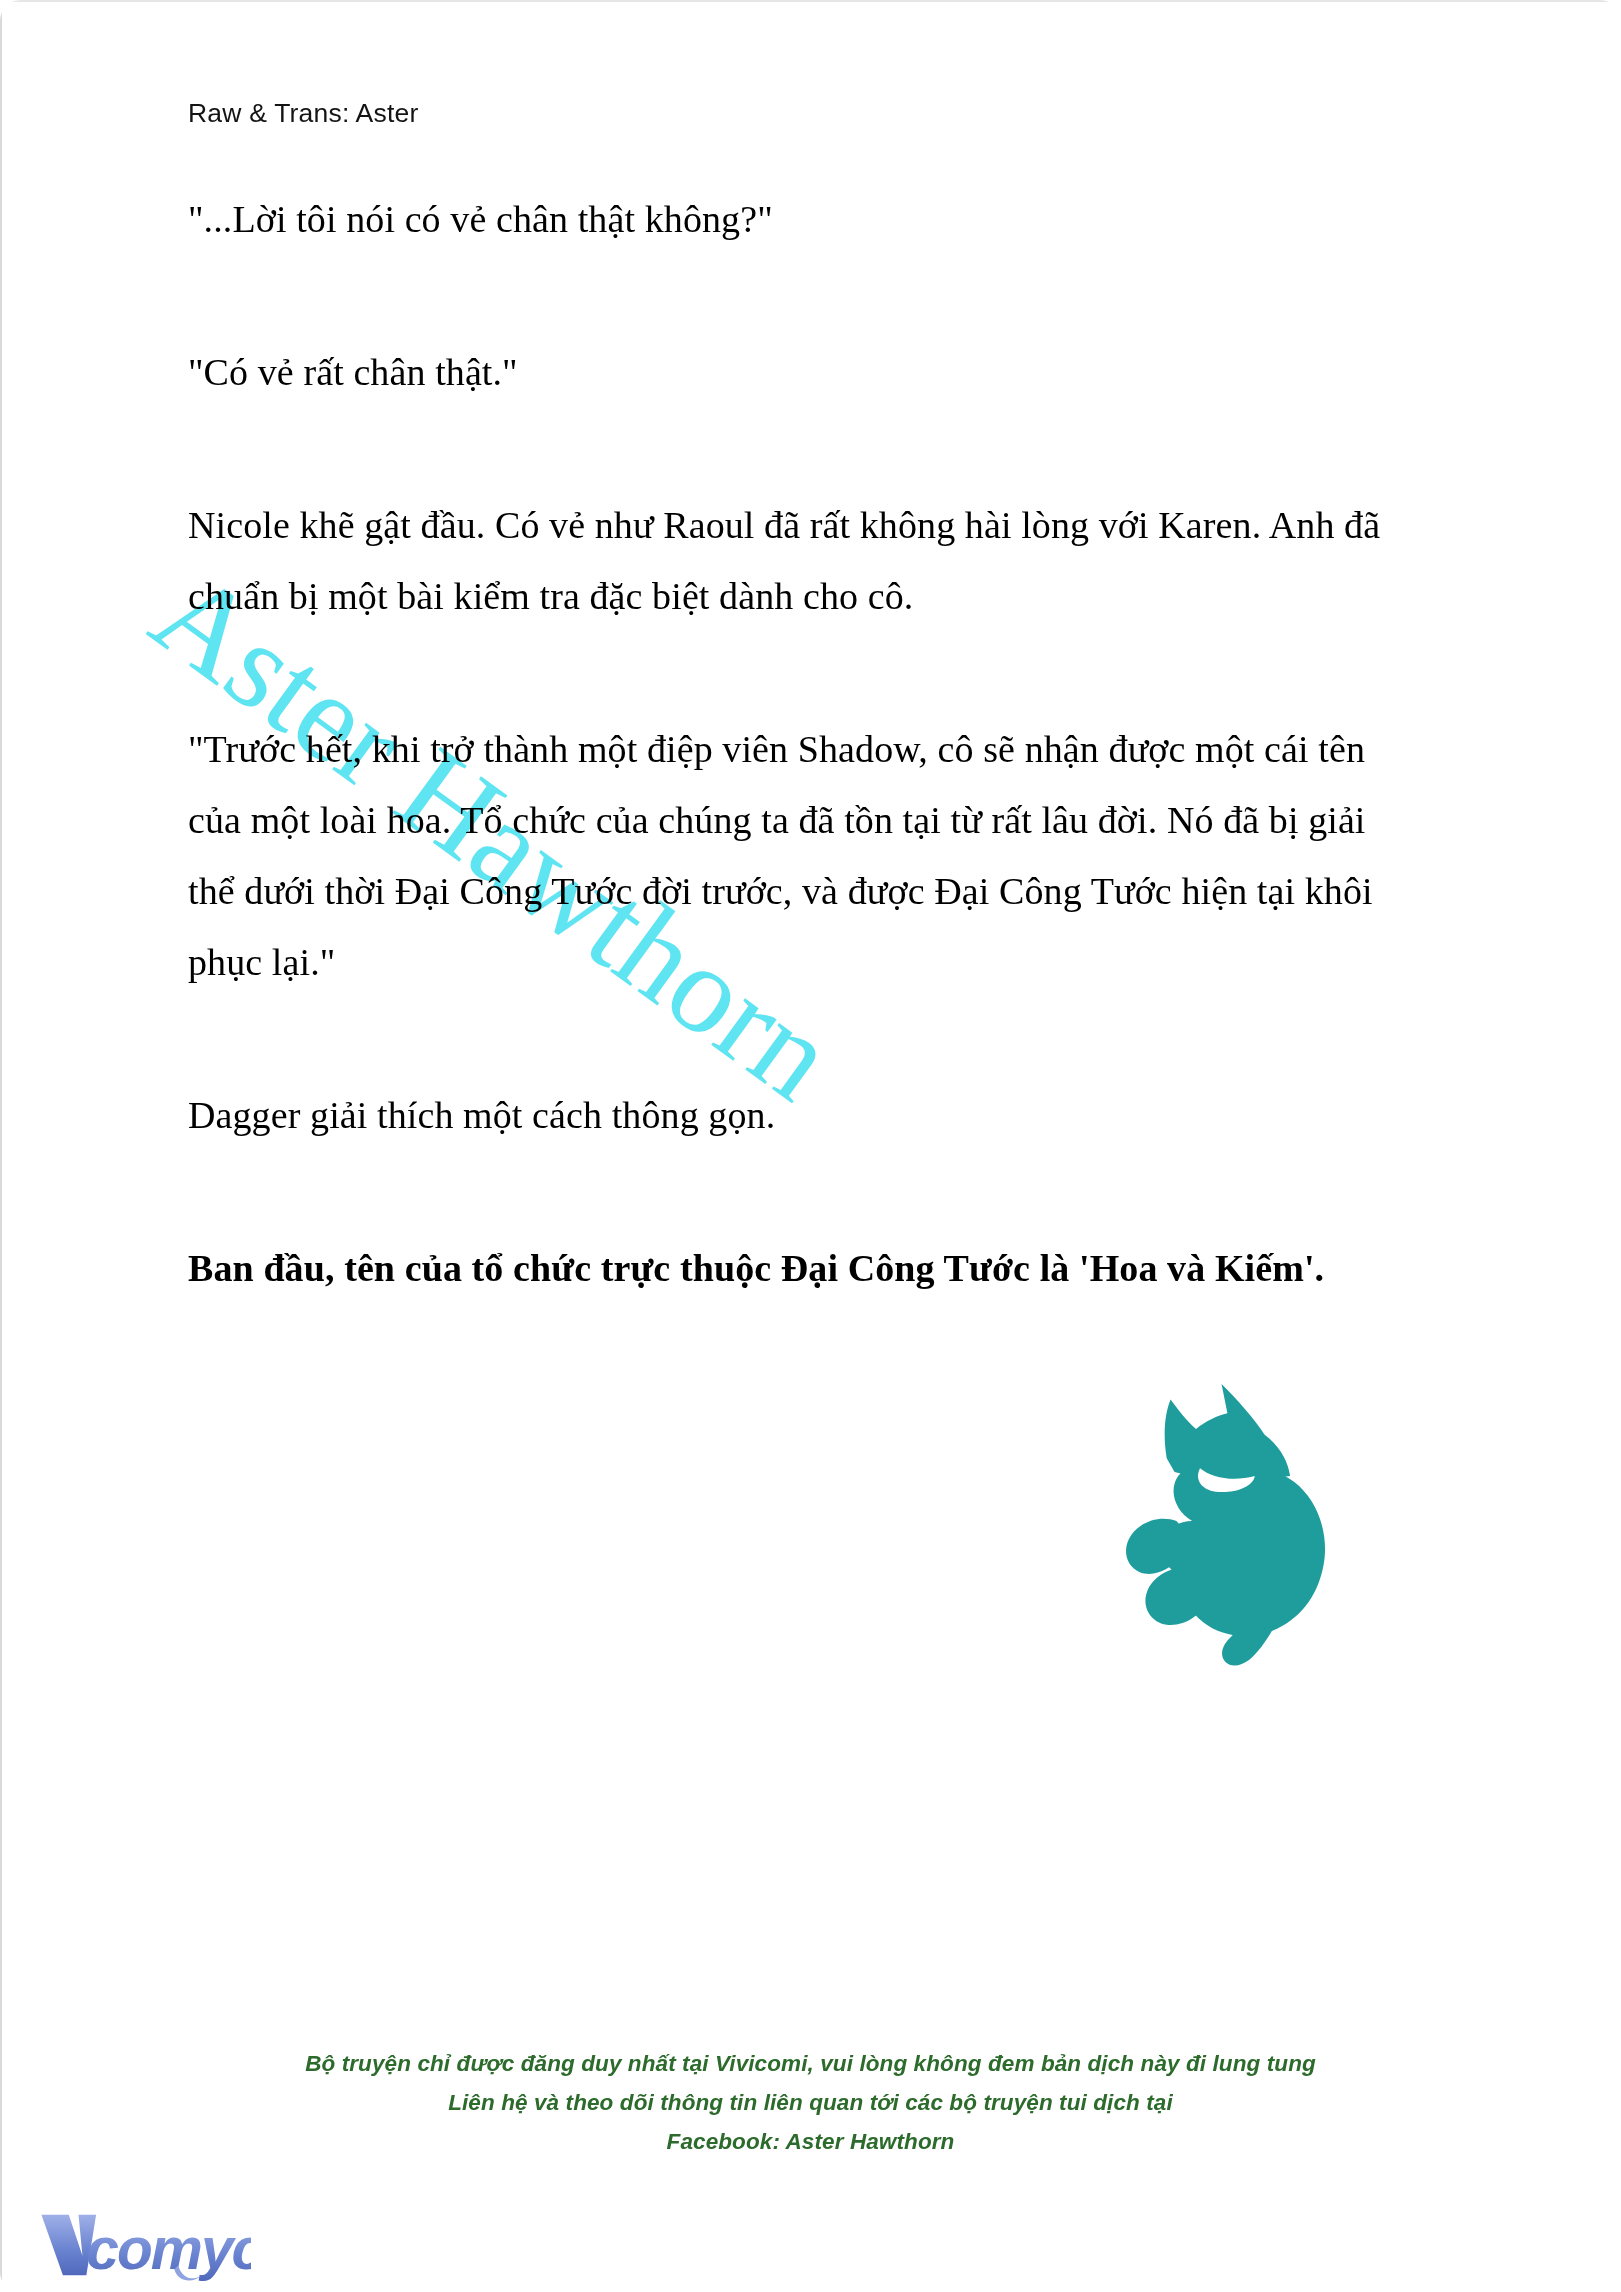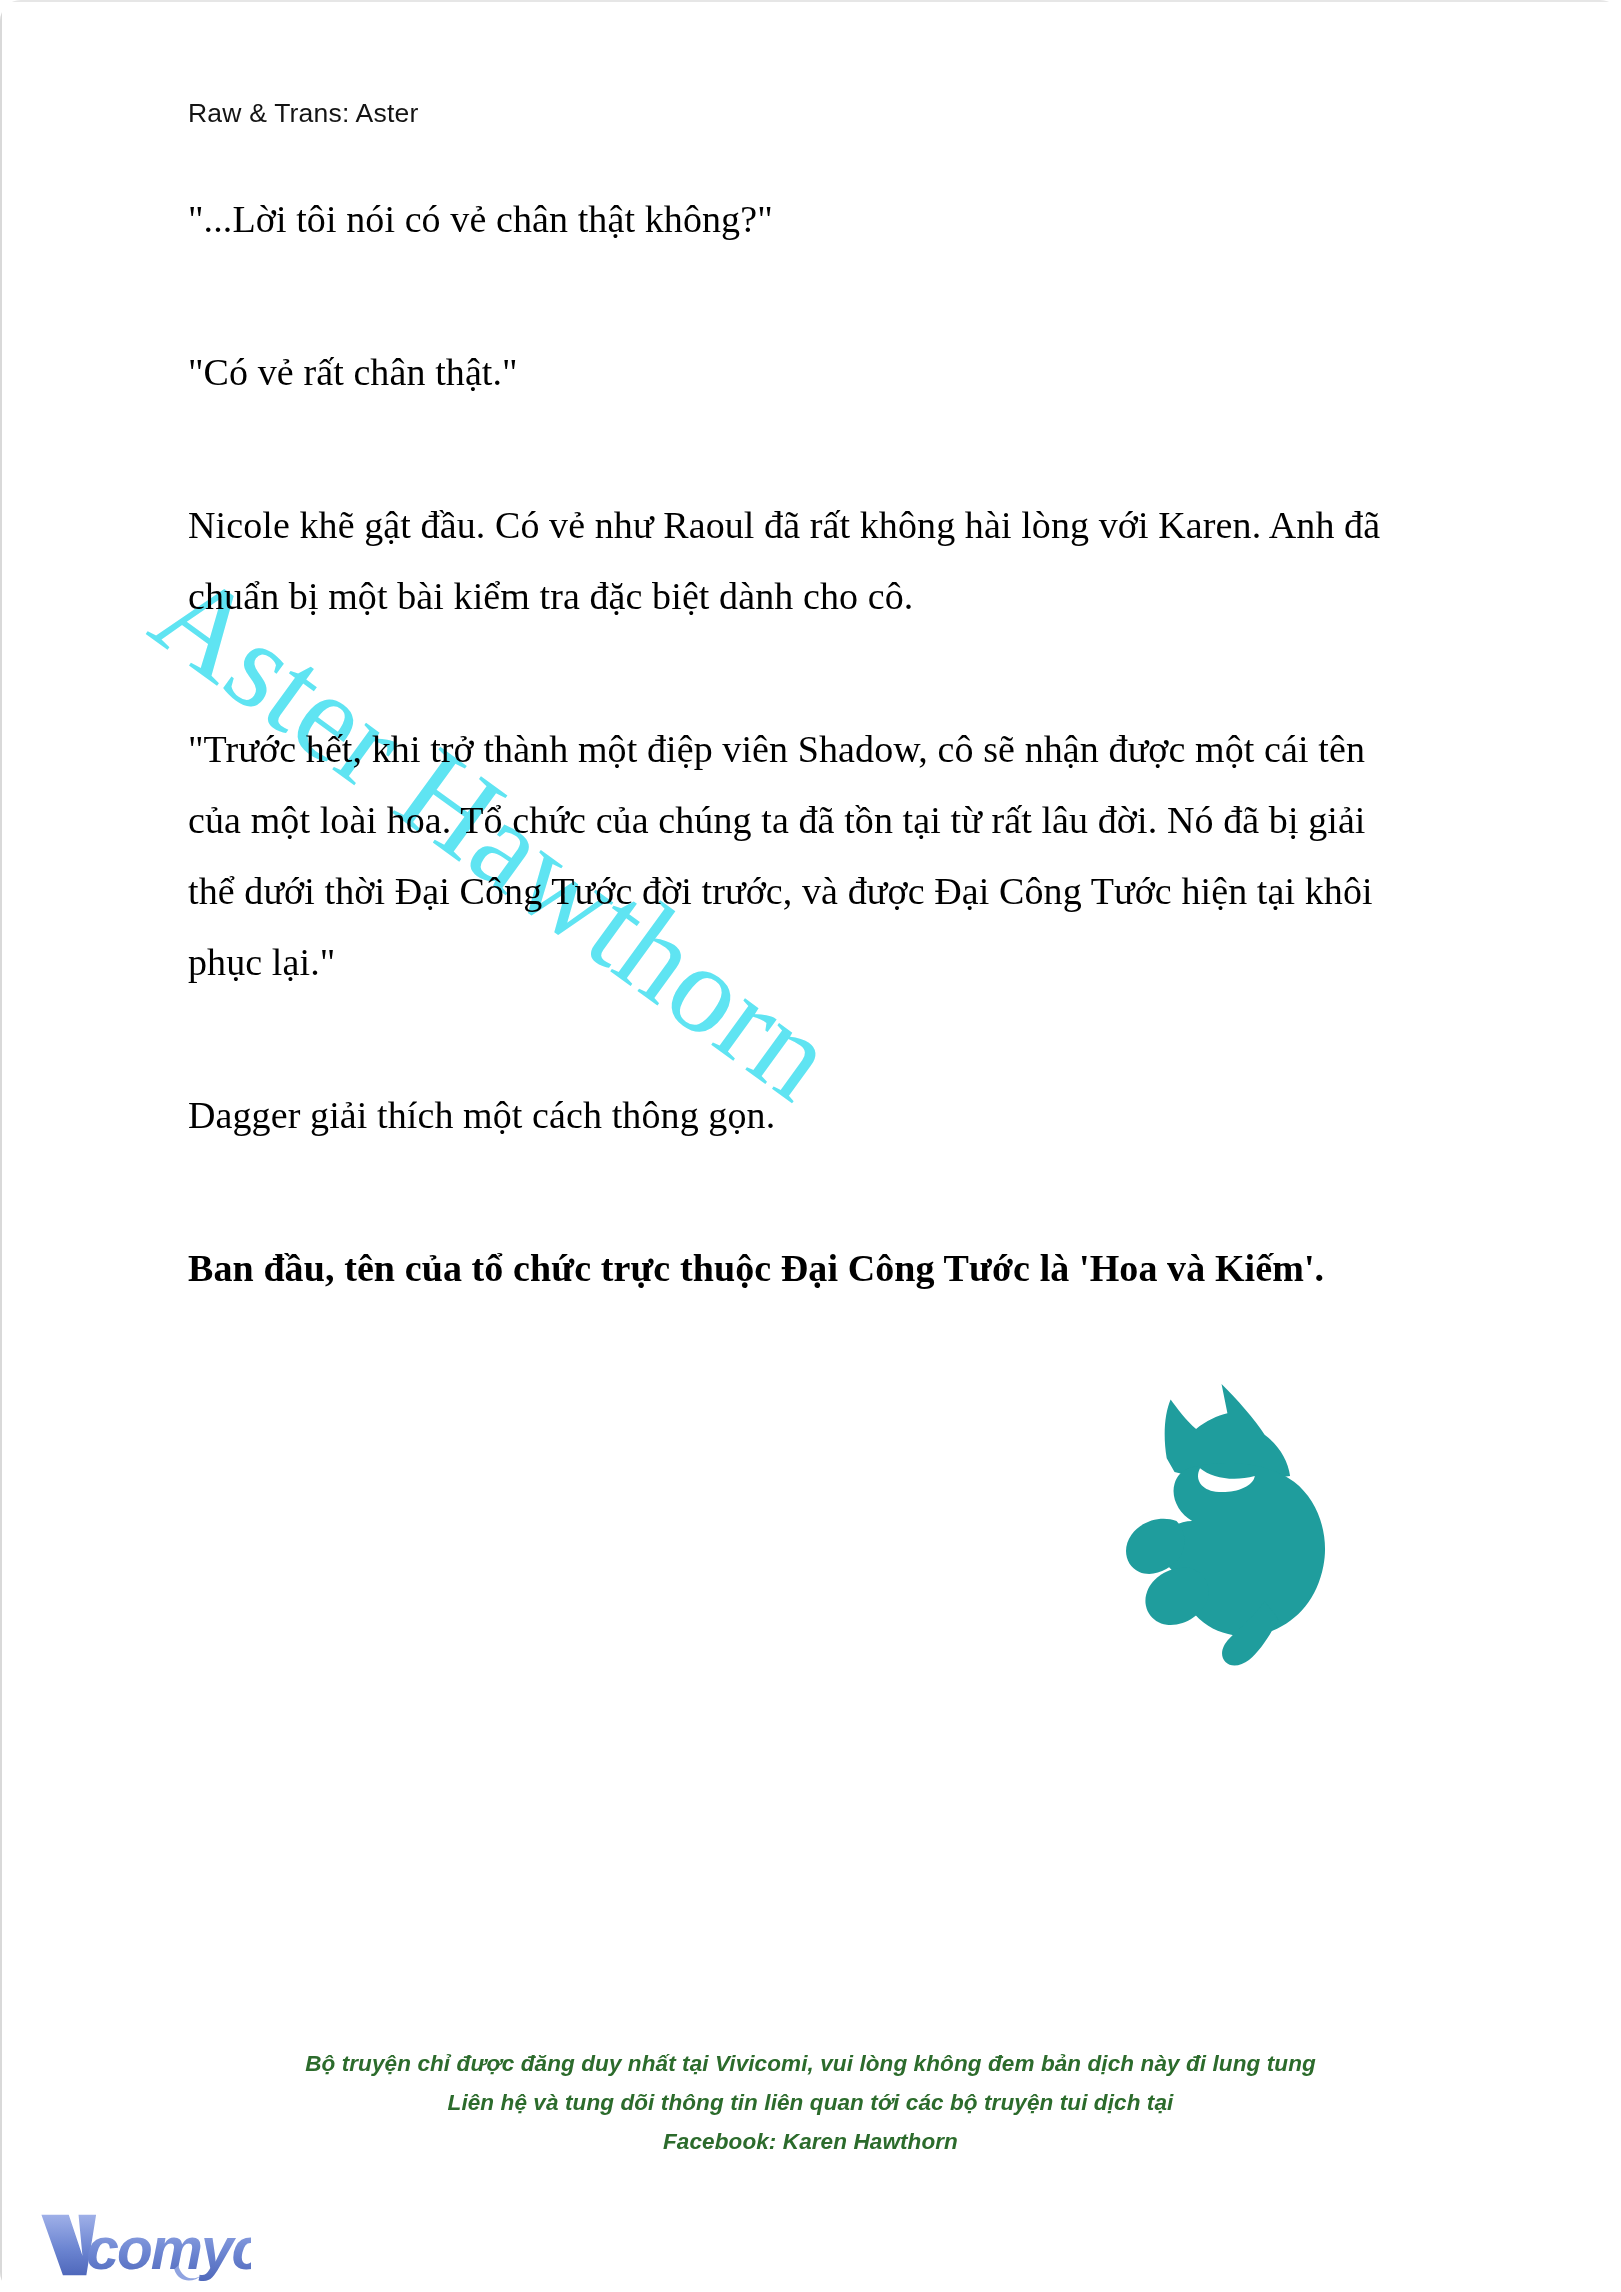--- a/index.html
+++ b/index.html
@@ -204,22 +204,22 @@
         <path d="M96 96
                  C108 106 130 110 152 104
                  C150 116 130 122 112 120
                  C98 118 90 108 96 96 Z" fill="#ffffff"></path>
       </g>
     </svg>
   </div>
 
   <div id="footer-credits">
     <div class="credit-line">Bộ truyện chỉ được đăng duy nhất tại Vivicomi, vui lòng không đem bản dịch này đi lung tung</div>
-    <div class="credit-line">Liên hệ và tung dõi thông tin liên quan tới các bộ truyện tui dịch tại</div>
-    <div class="credit-line">Facebook: Karen Hawthorn</div>
+    <div class="credit-line">Liên hệ và theo dõi thông tin liên quan tới các bộ truyện tui dịch tại</div>
+    <div class="credit-line">Facebook: Aster Hawthorn</div>
   </div>
 
   <div id="site-logo">
     <svg viewBox="0 0 220 86" xmlns="http://www.w3.org/2000/svg">
       <defs>
         <linearGradient id="logoGrad" x1="0" y1="0" x2="0" y2="1">
           <stop offset="0%" stop-color="#9fb0e8"></stop>
           <stop offset="55%" stop-color="#6d86d2"></stop>
           <stop offset="100%" stop-color="#4f68bb"></stop>
         </linearGradient>

